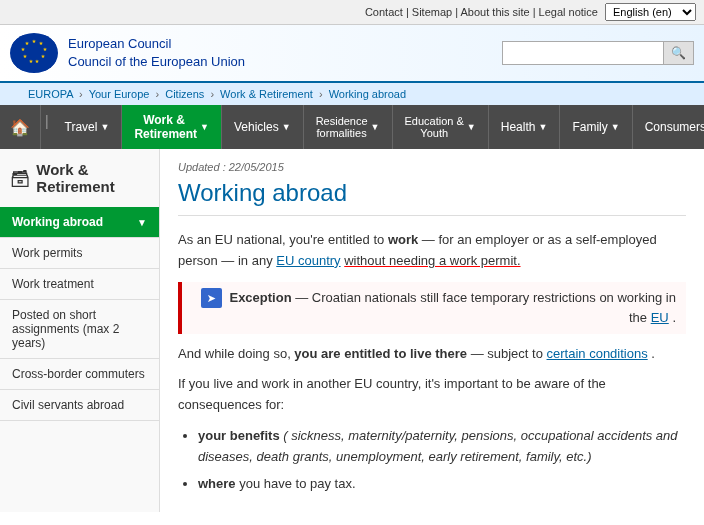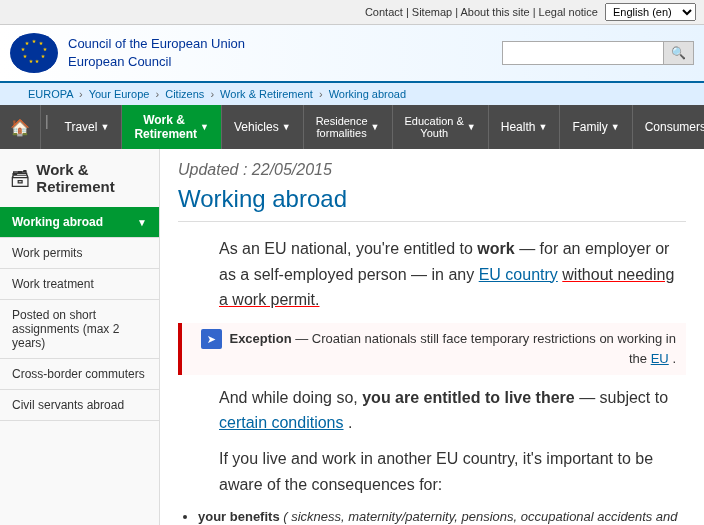--- a/index.html
+++ b/index.html
@@ -127,38 +127,37 @@
       display: flex; justify-content: space-between; align-items: center;
     }
     .sidebar-item.active::after { content: '▼'; font-size: 10px; }
 
     
     .content {
       flex: 1;
       padding: 12px 18px;
     }
     .updated-date {
-      font-size: 16px;
+      font-size: 11px;
       color: #666;
       margin-bottom: 6px;
       font-style: italic;
     }
     .page-title {
       font-size: 24px;
       color: #0065a2;
       font-weight: normal;
       margin-bottom: 14px;
       border-bottom: 1px solid #ddd;
       padding-bottom: 8px;
     }
     .content-text {
-      font-size: 16px;
+      font-size: 13px;
       line-height: 1.6;
       margin-bottom: 10px;
-      margin-left: 41px;
     }
     .highlight-underline {
       text-decoration: underline;
       text-decoration-color: red;
       -webkit-text-decoration-color: red;
     }
     .link { color: #0065a2; text-decoration: underline; cursor: pointer; }
     .exception-box {
       border-left: 4px solid #cc0000;
       padding: 6px 10px;
@@ -217,22 +216,22 @@
           <text x="31" y="23">★</text>
           <text x="25" y="28">★</text>
           <text x="19" y="28">★</text>
           <text x="13" y="23">★</text>
           <text x="11" y="16">★</text>
           <text x="15" y="10">★</text>
         </g>
       </svg>
     </div>
     <div class="header-title">
+      <div>European Council</div>
       <div>Council of the European Union</div>
-      <div>European Council</div>
     </div>
   </div>
   <div class="search-box">
     <input class="search-input" type="text" style="">
     <button class="search-btn">🔍</button>
   </div>
 </div>
 
 <div class="breadcrumb">
   <span>EUROPA</span>

